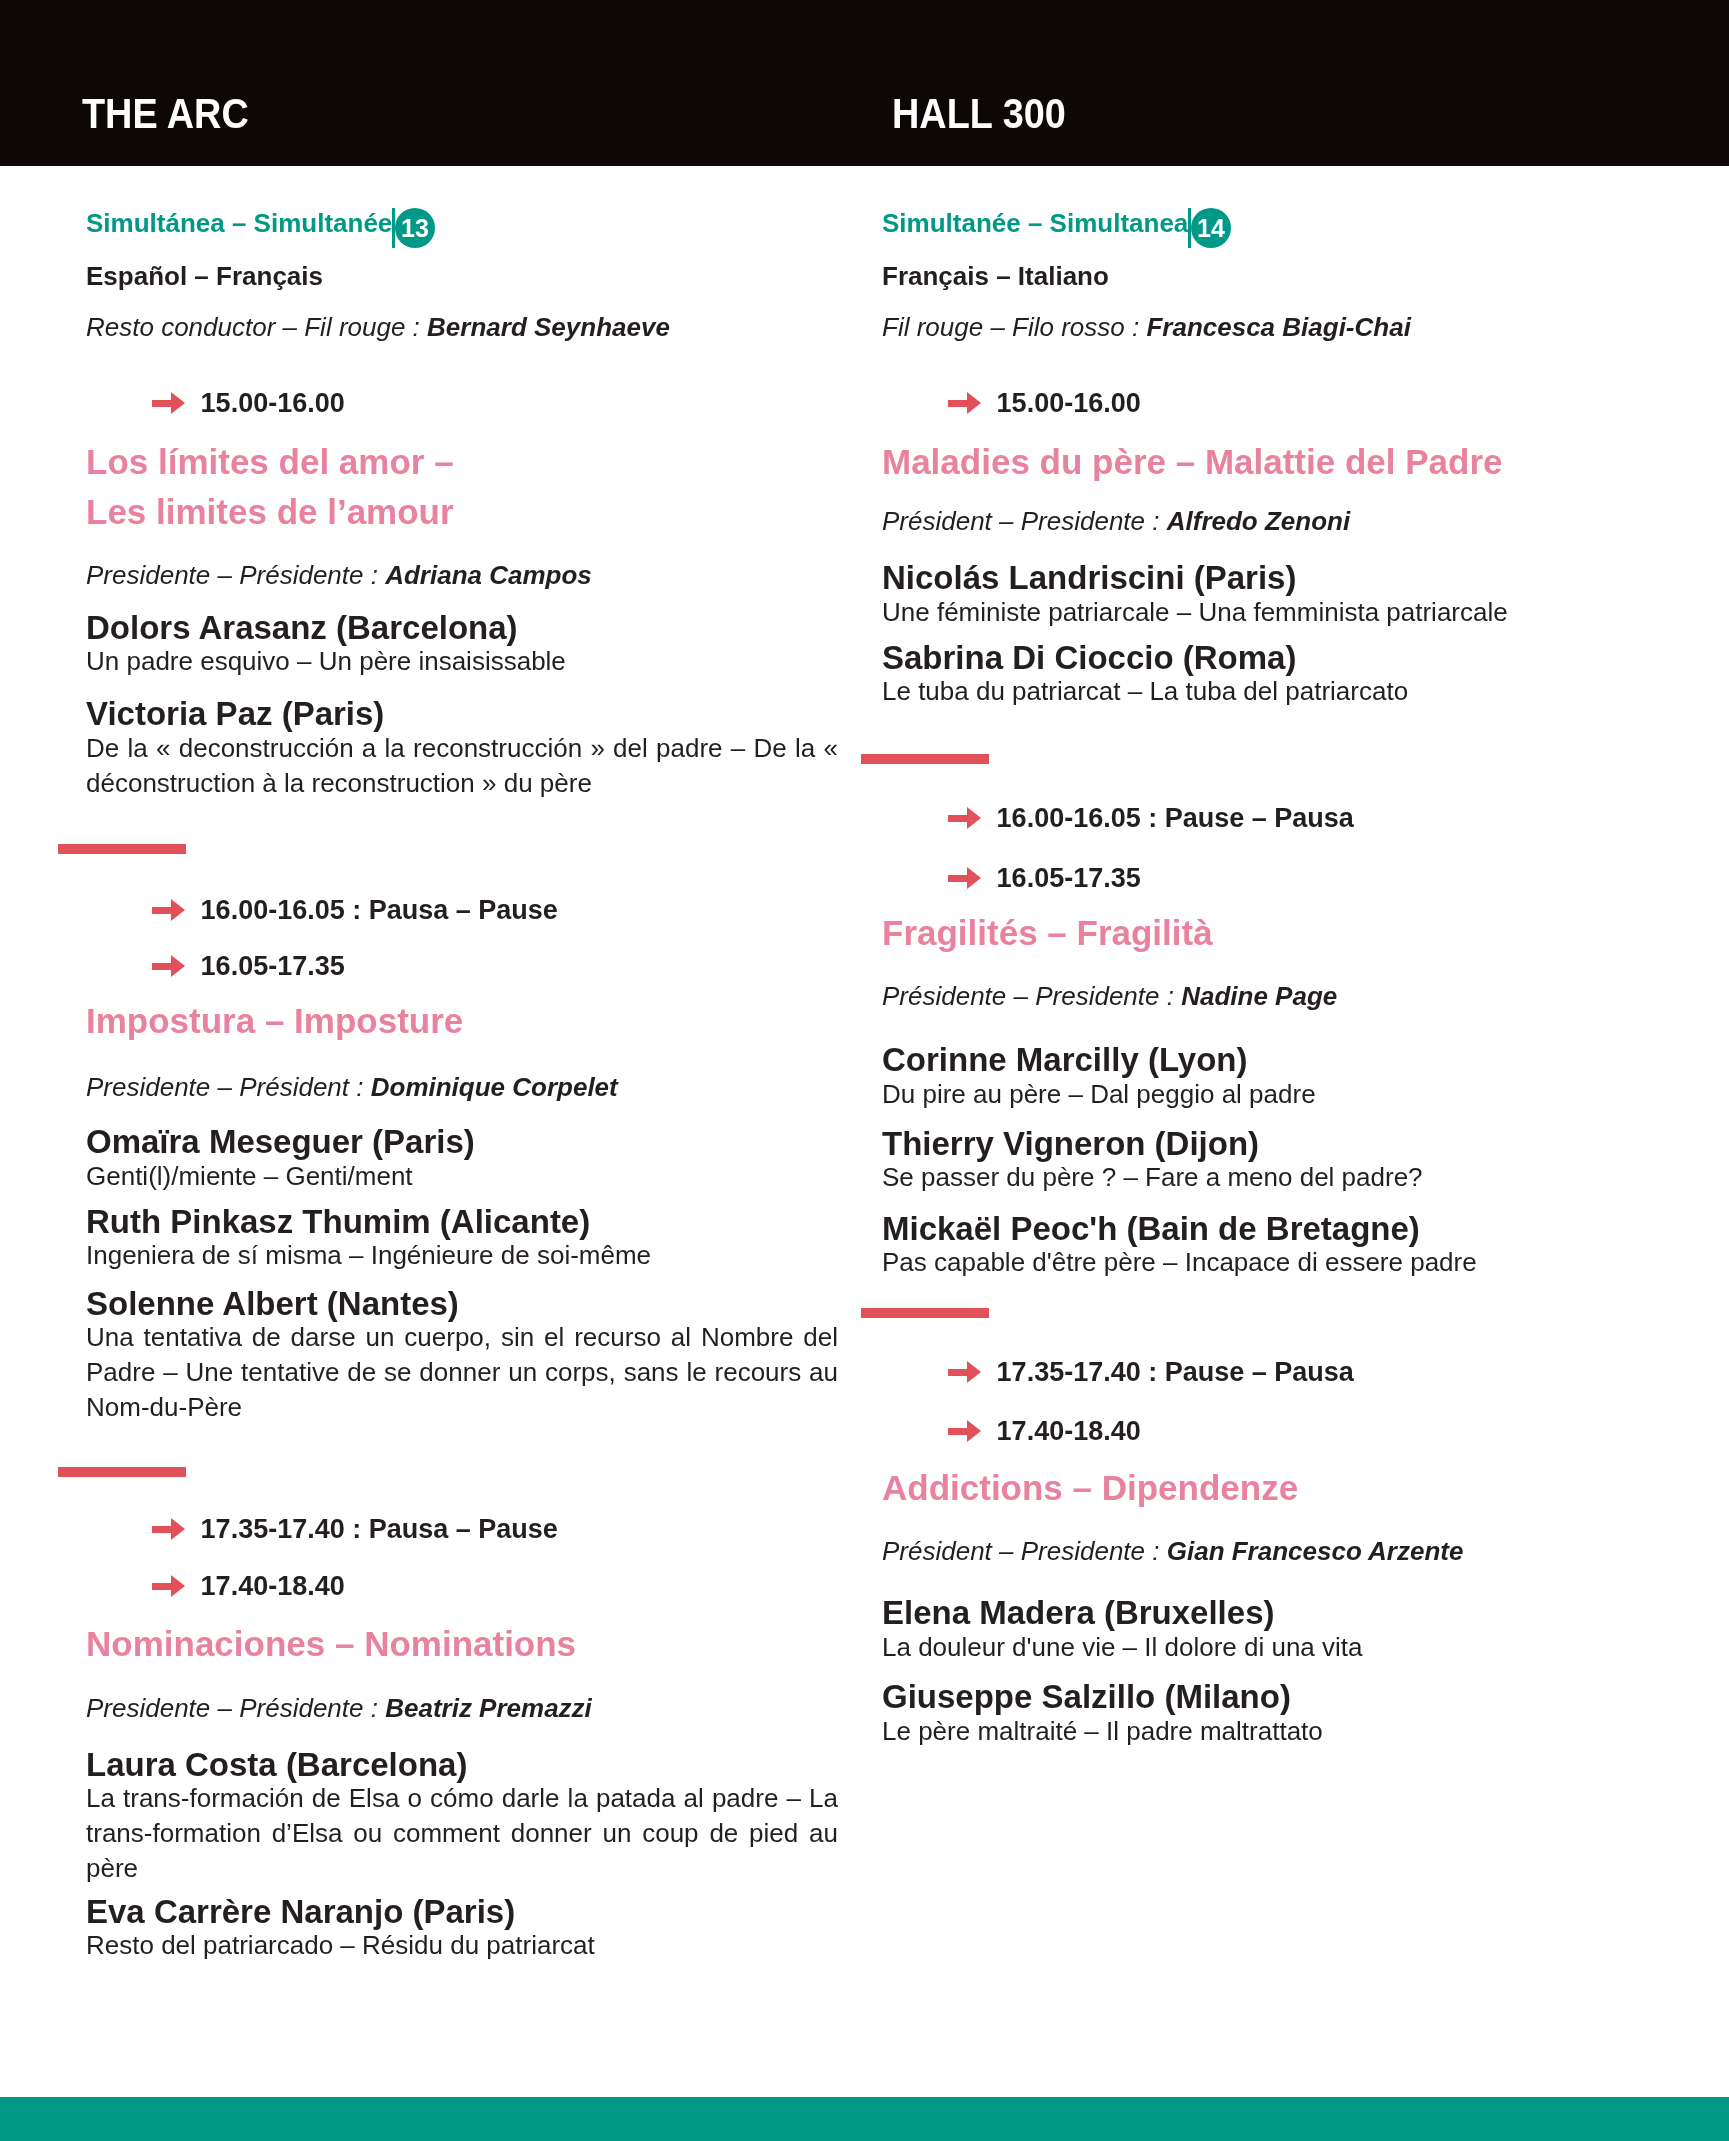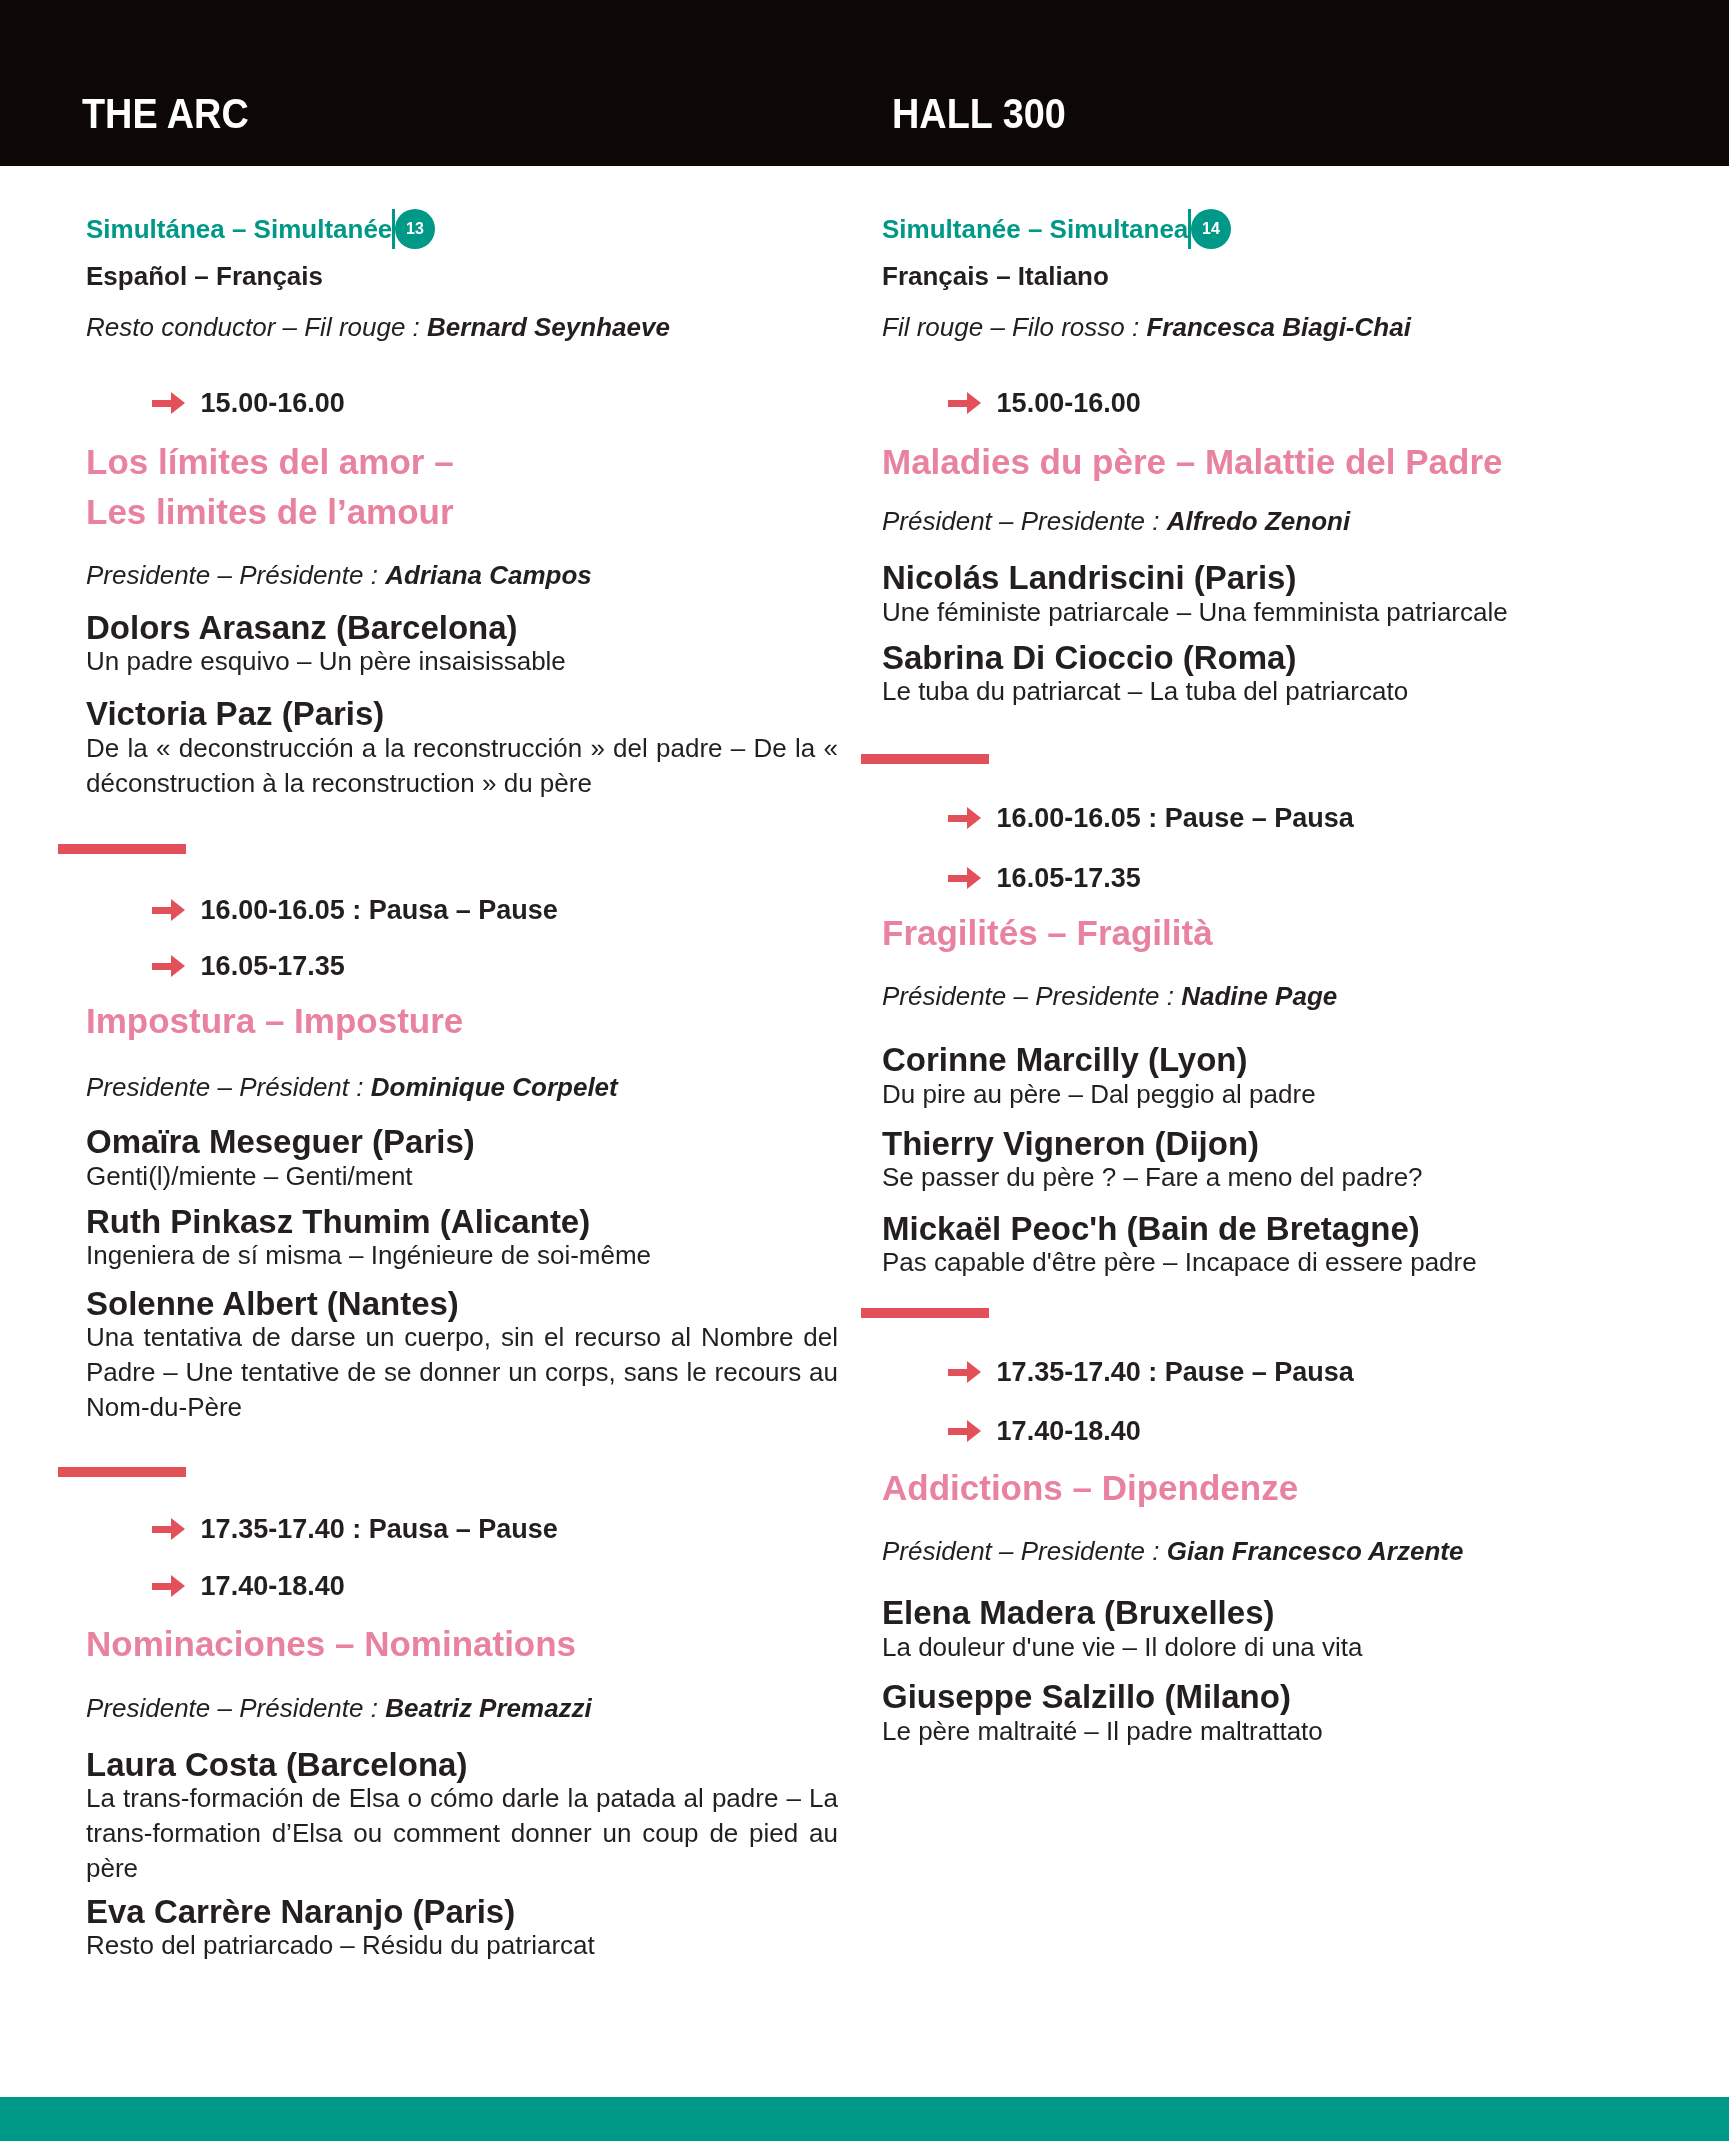--- a/index.html
+++ b/index.html
@@ -7,25 +7,25 @@
         font-family:"Liberation Sans","DejaVu Sans",sans-serif;color:#231f20;}
   .hdr{position:absolute;top:0;left:0;width:1729px;height:166px;background:#0d0806;padding-left:28px;}
   .hdr .room{position:absolute;top:92px;color:#ffffff;font-weight:bold;font-size:43px;line-height:43px;
         letter-spacing:0px;transform:scaleX(.88);transform-origin:0 50%;white-space:nowrap;}
   .room-left{left:82px;}
   .room-right{left:892px;}
   .col{position:absolute;top:0;height:2142px;width:752px;}
   .col-left{left:86px;}
   .col-right{left:882px;}
   .blk{position:absolute;left:0;width:752px;}
-  .session{display:flex;align-items:center;height:42px;}
+  .session{display:flex;align-items:flex-start;height:42px;}
   .slabel{color:#009886;font-weight:bold;font-size:26px;white-space:nowrap;}
   .ssep{width:2.6px;height:40px;background:#009886;flex:0 0 auto;}
   .badge{width:40px;height:40px;border-radius:50%;background:#009886;color:#ffffff;
-         font-weight:bold;font-size:16px;display:flex;align-items:center;justify-content:center;flex:0 0 auto;}
+         font-weight:bold;font-size:25px;display:flex;align-items:center;justify-content:center;flex:0 0 auto;}
   .lang{font-weight:bold;font-size:26px;line-height:35px;}
   .ital{font-style:italic;font-size:26px;line-height:35px;}
   .ital b{font-weight:bold;}
   .timerow{left:66px;width:687px;display:flex;align-items:center;gap:15.6px;font-weight:bold;font-size:27px;line-height:35px;}
   .arrow{position:relative;width:33px;height:22.5px;flex:0 0 auto;}
   .arrow::before{content:"";position:absolute;left:0;top:7.8px;width:20px;height:7px;background:#e25059;}
   .arrow::after{content:"";position:absolute;right:0;top:0;width:0;height:0;
         border-left:14px solid #e25059;border-top:11.2px solid transparent;border-bottom:11.2px solid transparent;}
   .h1{color:#e9829f;font-weight:bold;font-size:35px;line-height:50px;white-space:pre-line;}
   .speaker{font-weight:bold;font-size:33px;line-height:35px;}

